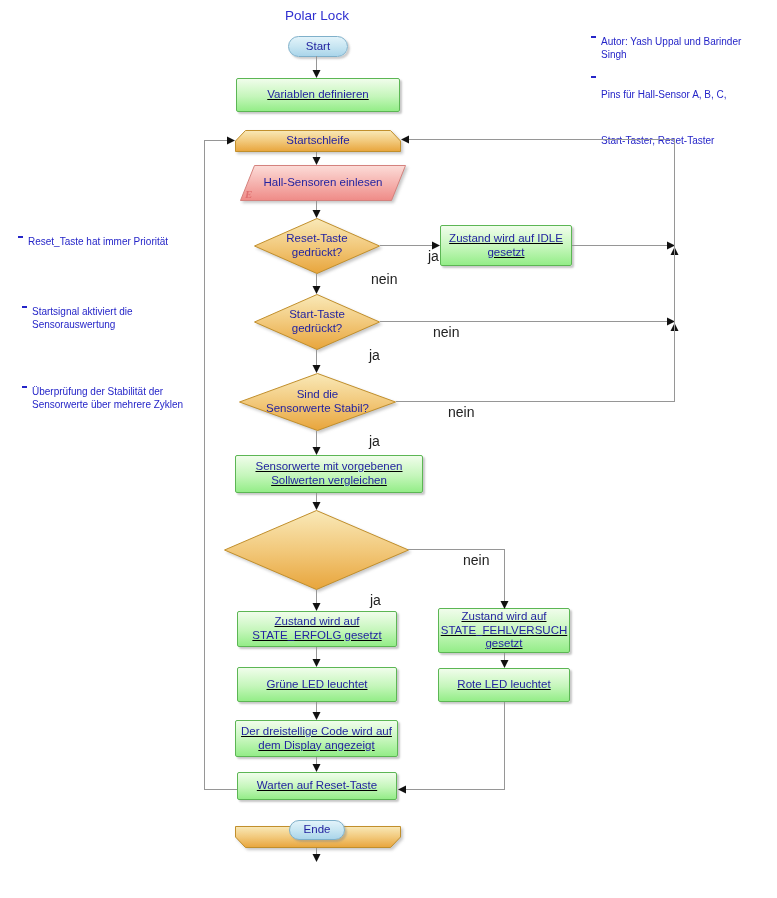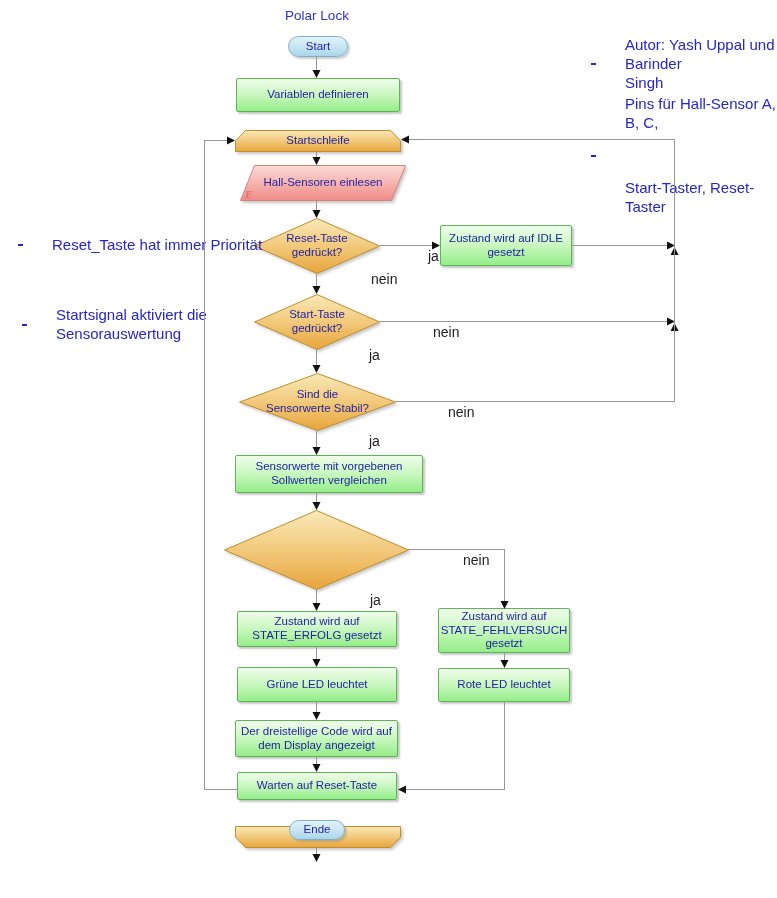--- a/index.html
+++ b/index.html
@@ -6,38 +6,38 @@
   #stage{position:relative;width:777px;height:898px;background:#ffffff;
          font-family:"Liberation Sans",sans-serif;overflow:hidden;}
   .title{position:absolute;left:227px;top:8px;width:180px;text-align:center;
          color:#2f2fd0;font-size:13.5px;}
   
   .node{position:absolute;display:flex;align-items:center;justify-content:center;box-sizing:border-box;}
   .nt{position:relative;z-index:2;white-space:pre-line;text-align:center;
       color:#2323a0;font-size:11.5px;line-height:1.18;}
   .rect{border:1px solid #5cb654;border-radius:2px;
         background:linear-gradient(180deg,#f0fdeb 0%,#c4f6ba 55%,#94ed88 100%);
-        box-shadow:2px 2px 2px rgba(130,130,130,.45);}
+        box-shadow:2px 2px 2px rgba(130,130,130,.45);text-decoration:underline;}
   .oval{border:1px solid #7fb0ca;border-radius:11px;
         background:linear-gradient(180deg,#e2f3fa 0%,#c8e6f2 50%,#aad5ea 100%);
         box-shadow:2px 2px 2px rgba(130,130,130,.4);}
   .poly svg{position:absolute;left:0;top:0;filter:drop-shadow(2px 2px 1.5px rgba(130,130,130,.45));}
   .gold{fill:url(#gGold);stroke:#c18f2c;stroke-width:1;}
   .pink{fill:url(#gPink);stroke:#d4827e;stroke-width:1;}
   .emark{position:absolute;left:5px;bottom:1px;z-index:3;
          font-family:"Liberation Serif",serif;font-style:italic;font-weight:bold;
          font-size:11px;color:#e dže07070;color:#e07070;}
   
   .wires{position:absolute;left:0;top:0;z-index:1;}
   .wires line,.wires polyline{stroke:#969696;stroke-width:1;fill:none;shape-rendering:crispEdges;}
   .wires path{fill:#111111;stroke:none;}
   
   .bl{position:absolute;font-size:14px;color:#222222;z-index:2;padding-left:47px;}
   
-  .annot{position:absolute;display:flex;align-items:center;color:#2525c8;font-size:15px;line-height:1.25;gap:24px;}
+  .annot{position:absolute;display:flex;align-items:flex-start;color:#2525c8;font-size:10px;line-height:1.25;}
   .bracket{width:4px;border:1px solid #2525c8;border-right:none;margin-right:5px;flex:0 0 4px;}
   .atext{white-space:pre-line;}
   .atext .gap{height:9px;}
 </style>
 </head>
 <body>
 
 <div id="stage">
 
   <svg width="0" height="0" style="position:absolute">
@@ -213,20 +213,25 @@
 
   <div class="annot" style="left:18px;top:236px">
     <div class="bracket"></div>
     <div class="atext">Reset_Taste hat immer Priorität</div>
   </div>
   <div class="annot" style="left:22px;top:306px">
     <div class="bracket"></div>
     <div class="atext">Startsignal aktiviert die
 Sensorauswertung</div>
   </div>
+  <div class="annot" style="left:22px;top:386px">
+    <div class="bracket"></div>
+    <div class="atext">Überprüfung der Stabilität der
+Sensorwerte über mehrere Zyklen</div>
+  </div>
 
   <div class="annot" style="left:591px;top:36px">
     <div class="bracket"></div>
     <div class="atext">Autor: Yash Uppal und Barinder
 Singh</div>
   </div>
   <div class="annot" style="left:591px;top:76px">
     <div class="bracket"></div>
     <div class="atext">
       <div>Pins für Hall-Sensor A, B, C,</div>

